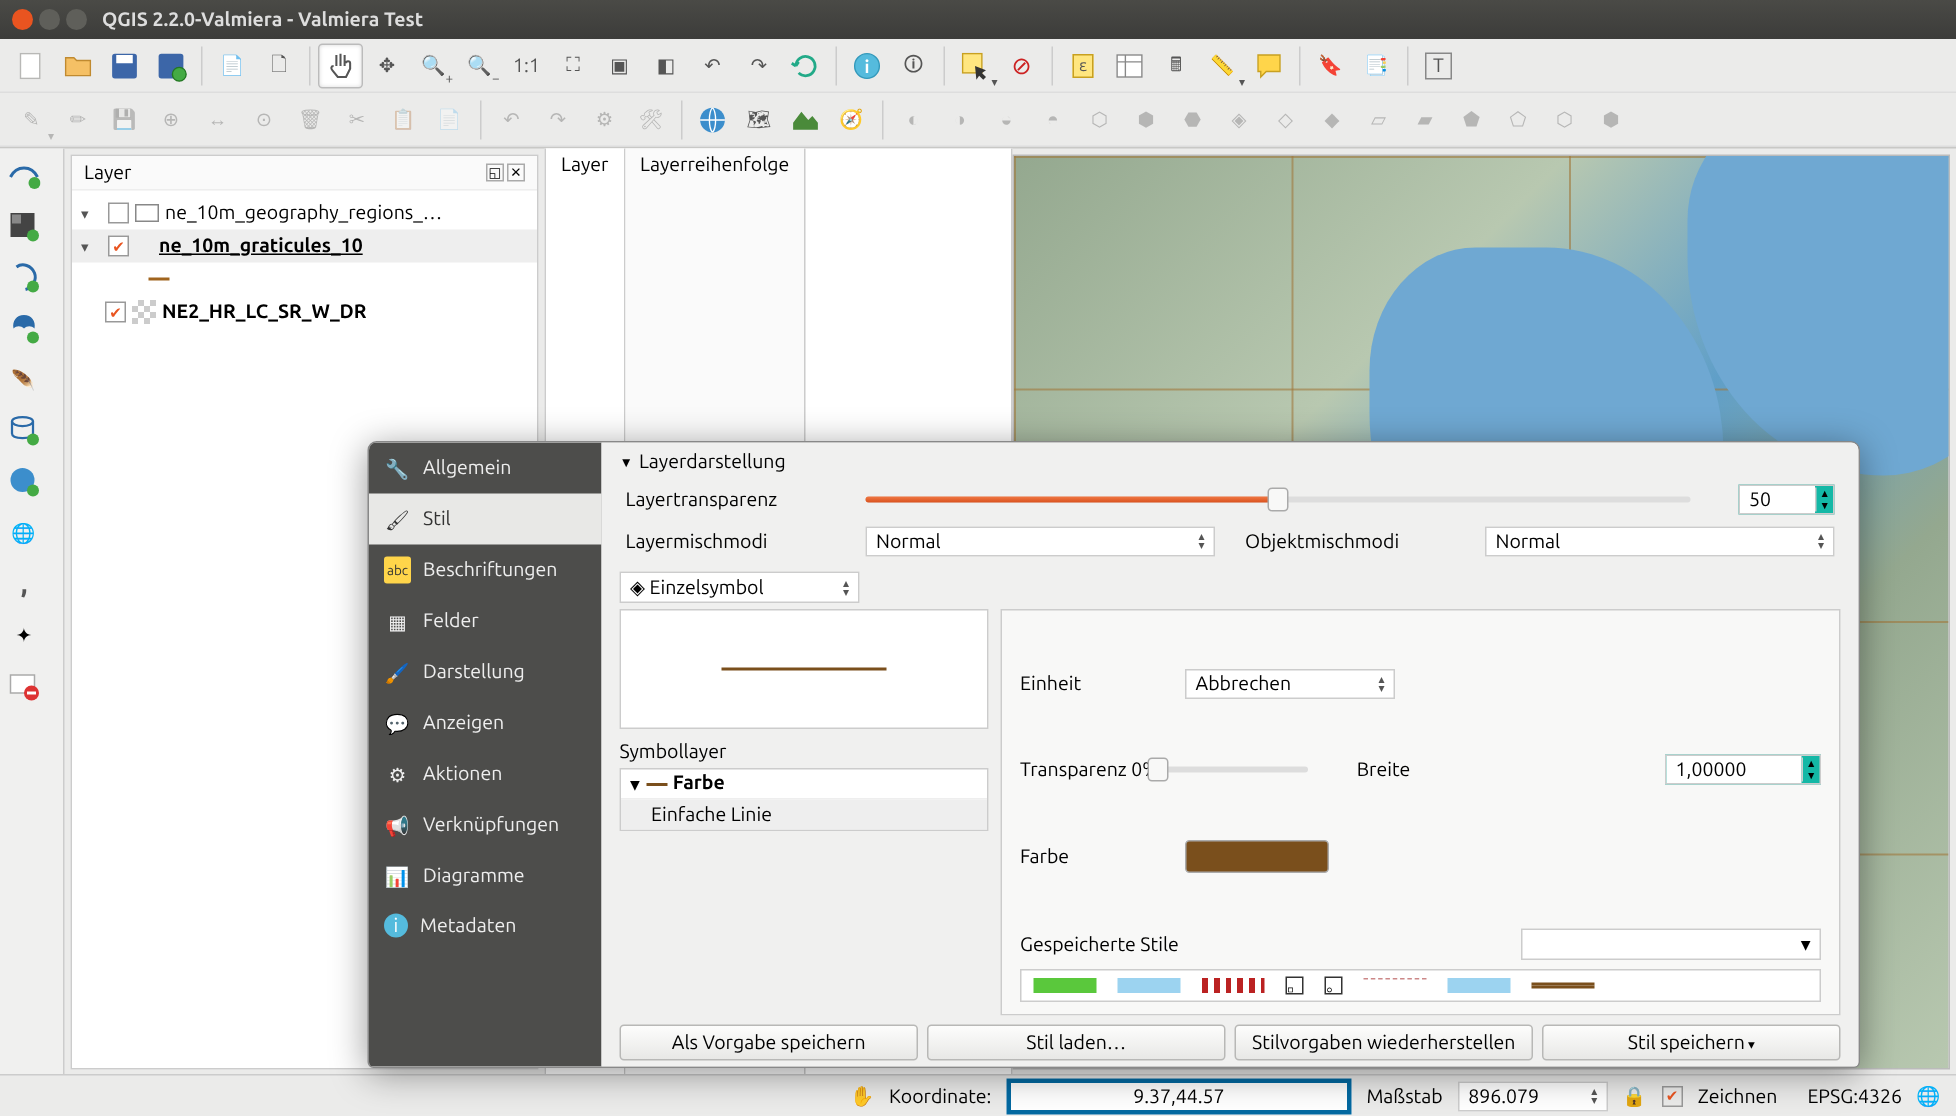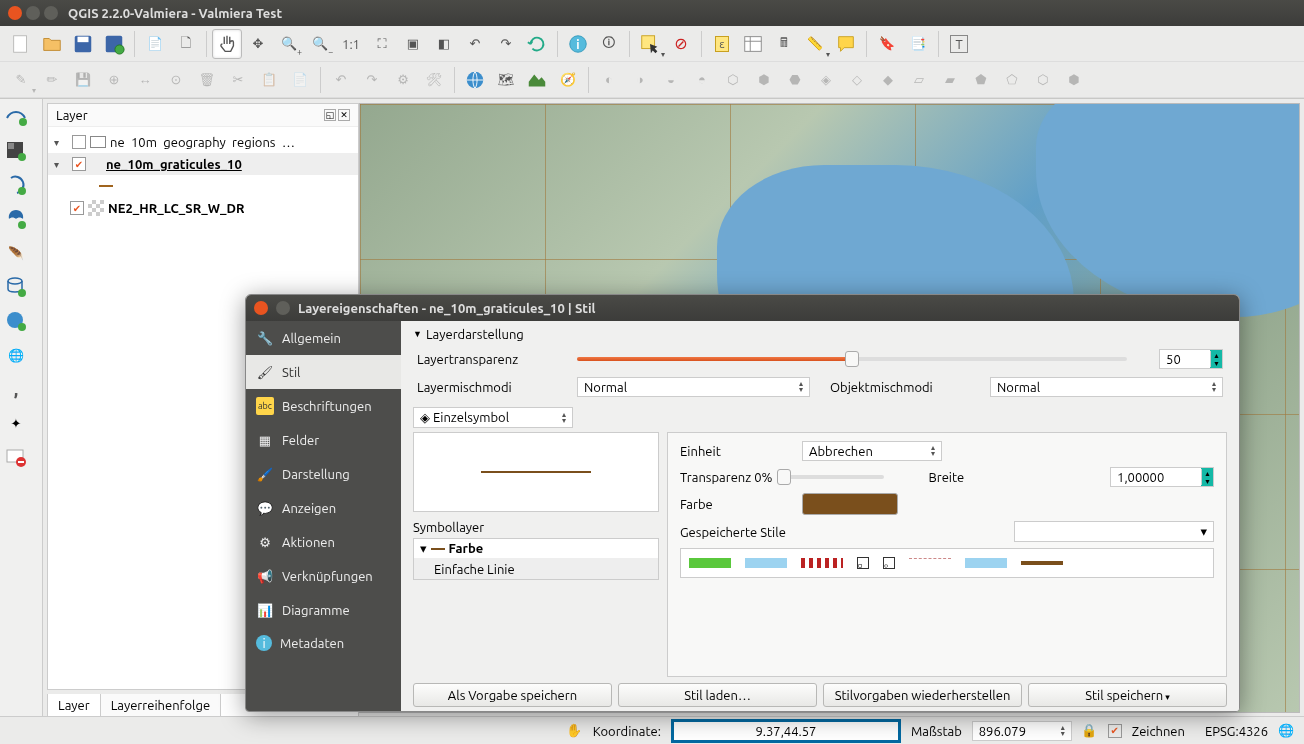--- a/index.html
+++ b/index.html
@@ -85,21 +85,21 @@
 .combo .arrows { font-size: 8px; color: #555; display:flex; flex-direction:column; line-height:6px;}
 .symbol-area { display:flex; gap:8px; padding: 4px 12px 0px; flex:1; overflow:hidden;}
 .sym-left { width: 246px; display:flex; flex-direction:column; gap:4px;}
 .sym-preview { height: 80px; border:1px solid #ccc; background:#fff; display:flex; align-items:center; justify-content:center;}
 .sym-preview::after{content:""; width:110px; height:2px; background:#7a4f1c;}
 .sym-layers-panel { border:1px solid #ccc; background:#fff;}
 .sym-layers-panel .hdr { padding:2px 6px; border-bottom:1px solid #eee; display:flex; gap:4px;}
 .sym-layers-panel .row { padding:3px 6px 3px 20px; display:flex; gap:6px; align-items:center;}
 .sym-layers-panel .row.sel { background:#eee;}
 .sym-right { flex:1; border:1px solid #ccc; background:#f8f8f7; padding:8px 12px; display:flex; flex-direction:column; gap:6px;}
-.prop-row { display:flex; align-items:center; gap:12px; }
+.prop-row { display:flex; align-items:center; gap:0;margin-top:31px; }
 .prop-row label { min-width: 110px;}
 .color-btn { width:96px; height:22px; border:1px solid #aaa; border-radius:3px;}
 .style-swatches { border:1px solid #ccc; background:#fff; padding:8px; display:flex; gap:14px; align-items:center; overflow:hidden;}
 .swatch-mini { width:42px; height:10px; }
 .dlg-buttons { display:flex; gap:6px; padding:6px 12px 4px;}
 .dlg-buttons button { flex:1; padding:4px 8px; background: linear-gradient(#fdfdfc,#e8e8e6); border:1px solid #b8b8b6; border-radius:3px;}
 .dlg-buttons button.dd::after { content:" ▾"; font-size:9px;}
 .dlg-footer { display:flex; padding: 4px 12px 8px; gap:6px;}
 .dlg-footer .spacer { flex:1;}
 .dlg-footer button { padding:4px 14px; background: linear-gradient(#fdfdfc,#e8e8e6); border:1px solid #b8b8b6; border-radius:3px;}
@@ -307,21 +307,21 @@
     <div class="lt">✦</div>
     <div class="lt">
         <svg width="22" height="22">
           <rect x="2" y="4" width="16" height="12" fill="#fff" stroke="#aaa"></rect>
           <circle cx="16" cy="16" r="5" fill="#d33"></circle>
           <rect x="13" y="15" width="6" height="2" fill="#fff"></rect>
         </svg>
       </div>
   </div>
 
-  <div style="display:flex; flex-direction:column;">
+  <div style="display:flex; flex-direction:row;">
     <div class="layer-panel" style="flex:1">
       <div class="layer-header">
         <span>Layer</span>
         <div class="hbtns">
           <div class="hbtn">◱</div>
           <div class="hbtn">✕</div>
         </div>
       </div>
       <div class="layer-tree">
         <div class="layer-row" style="padding-left:6px">
@@ -372,25 +372,20 @@
   <span class="icon16">🔒</span>
   <div class="cb checked" style="width:14px;height:14px;border:1px solid #999;display:flex;align-items:center;justify-content:center">
       <span style="color:#e95420;font-size:10px">✔</span>
     </div>
   <label>Zeichnen</label>
   <label style="margin-left:10px">EPSG:4326</label>
   <span class="icon16">🌐</span>
 </div>
 
 <div class="dialog">
-  <div class="dlg-titlebar">
-    <div class="wbtn close"></div>
-    <div class="wbtn"></div>
-    <div class="title">Layereigenschaften - ne_10m_graticules_10 | Stil</div>
-  </div>
   <div class="dlg-body">
     <div class="dlg-sidetabs">
       <div class="side-tab">
           <span class="ic">🔧</span>
           <span>Allgemein</span>
         </div>
       <div class="side-tab active">
           <span class="ic">🖌</span>
           <span>Stil</span>
         </div>

